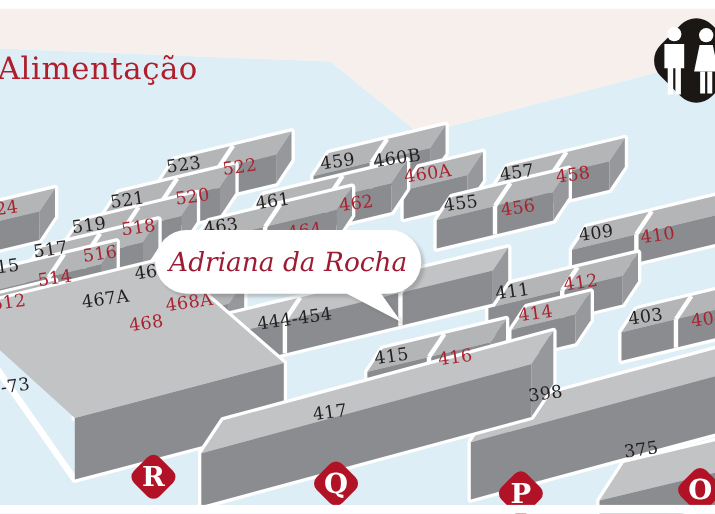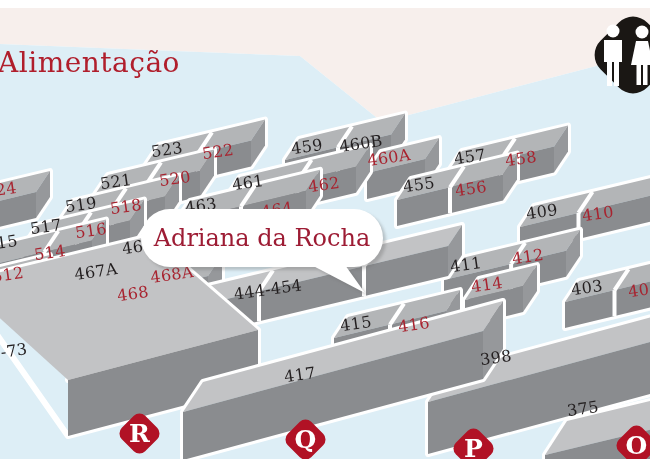--- a/index.html
+++ b/index.html
@@ -9,21 +9,21 @@
   .booth-label{position:absolute;z-index:10;font-size:16px;line-height:1;white-space:nowrap;
       transform:translate(-50%,-50%) rotate(-8deg);letter-spacing:.3px;}
   .booth-label.k{color:#231f20;}
   .booth-label.r{color:#a8232f;}
   #area-title{position:absolute;left:-2px;top:46px;z-index:11;font-size:28px;color:#b01e2c;
       letter-spacing:.5px;}
   #callout-wrap{position:absolute;left:0;top:0;z-index:12;
       filter:drop-shadow(3px 3px 1.5px rgba(110,110,110,.35));}
   #callout{position:absolute;left:141px;top:209px;width:242px;height:58px;background:#ffffff;
       border-radius:29px;display:flex;align-items:center;justify-content:center;}
-  #callout-text{font-size:24px;color:#9d1c34;white-space:nowrap;}
+  #callout-text{font-size:24px;color:#9d1c34;white-space:nowrap;font-style:italic;}
   #callout-tail{position:absolute;left:280px;top:250px;}
   .marker{position:absolute;width:33px;height:33px;background:#b11225;border-radius:8px;
       transform:rotate(45deg);z-index:20;}
   .marker span{position:absolute;left:0;top:0;width:33px;height:33px;display:flex;align-items:center;
       justify-content:center;transform:rotate(-45deg);color:#fff;font-size:25px;font-weight:600;}
   #bottom-strip{position:absolute;left:0;top:459px;width:650px;height:8px;background:#ffffff;z-index:22;}
   #restroom{position:absolute;left:600px;top:22px;width:66px;height:66px;background:#1a1714;
       border-radius:20px;transform:rotate(45deg);z-index:21;}
   #restroom-figures{position:absolute;left:592px;top:14px;z-index:22;}
 </style>

